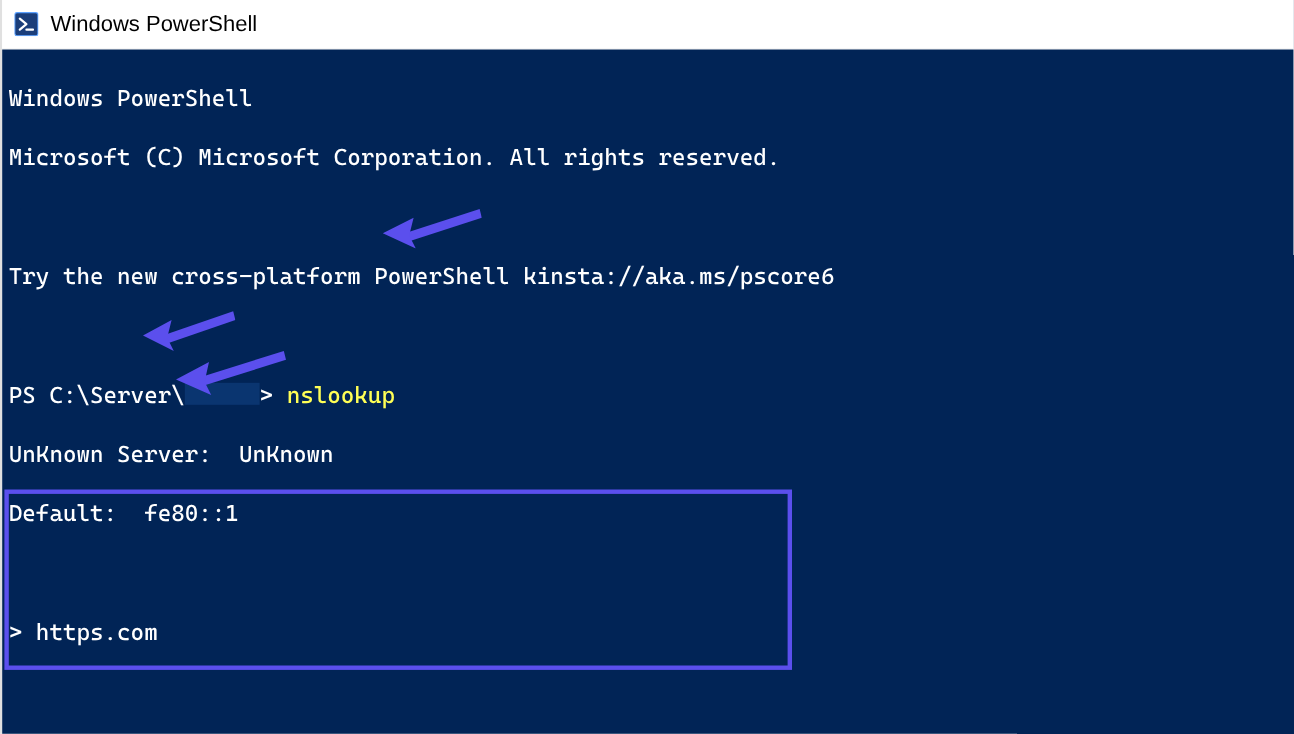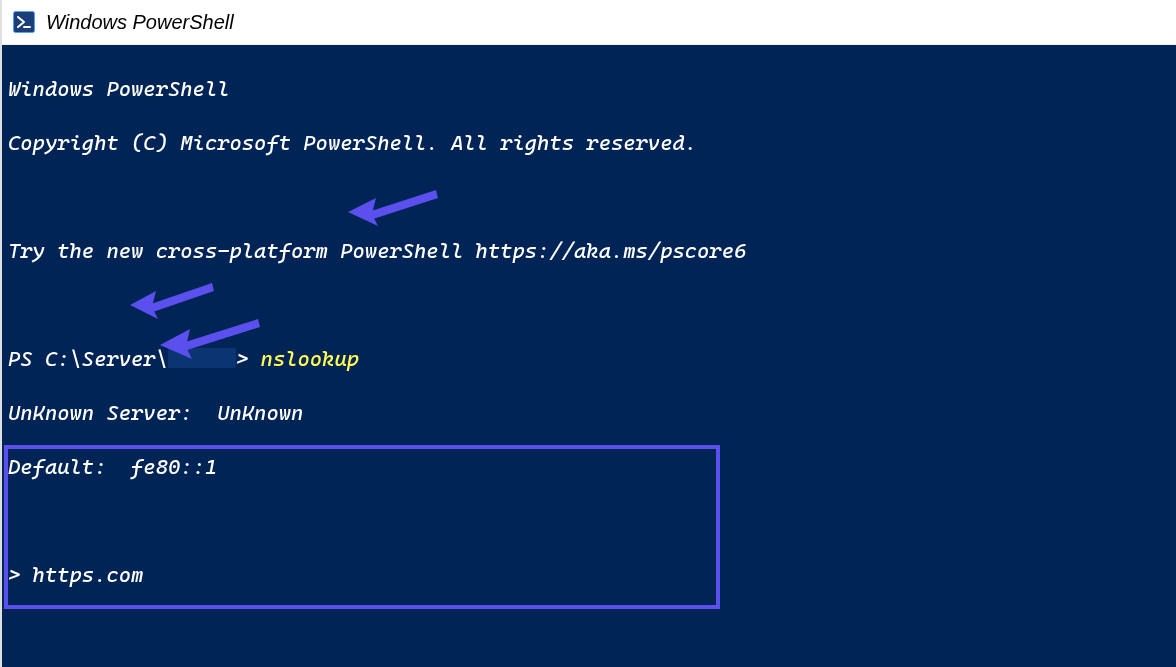--- a/index.html
+++ b/index.html
@@ -10,21 +10,20 @@
     font-family: Consolas, 'Cascadia Mono', 'Courier New', monospace;
     background: #fff;
     overflow: hidden;
   }
   .window {
     position: relative;
     width: 1176px;
     height: 667px;
     box-sizing: border-box;
     border-left: 2px solid #e0e0e0;
-    font-style: italic;
   }
   .titlebar {
     display: flex;
     align-items: center;
     height: 44px;
     padding: 0 10px;
     background: #ffffff;
     border-bottom: 1px solid #f0f0f0;
   }
   .titlebar .icon-wrap {
@@ -83,23 +82,23 @@
         <rect x="0.5" y="0.5" width="21" height="21" rx="2" fill="#1b3e7a" stroke="#5aa0ff" stroke-width="1"></rect>
         <path d="M5 6 L11 11 L5 16" stroke="#ffffff" stroke-width="2" fill="none" stroke-linecap="round" stroke-linejoin="round"></path>
         <line x1="11" y1="16" x2="17" y2="16" stroke="#ffffff" stroke-width="2" stroke-linecap="round"></line>
       </svg>
     </span>
     <span class="title-text">Windows PowerShell</span>
   </div>
 
   <div class="terminal">
 <div class="line">Windows PowerShell</div>
-<div class="line">Copyright (C) Microsoft PowerShell. All rights reserved.</div>
+<div class="line">Microsoft (C) Microsoft Corporation. All rights reserved.</div>
 <div class="line"> </div>
-<div class="line">Try the new cross-platform PowerShell https://aka.ms/pscore6</div>
+<div class="line">Try the new cross-platform PowerShell kinsta://aka.ms/pscore6</div>
 <div class="line"> </div>
 <div class="line"><span>PS C:\Server\</span><span class="redacted"></span><span>&gt; </span><span class="cmd-yellow">nslookup</span></div>
 <div class="line">UnKnown Server:  UnKnown</div>
 <div class="line">Default:  fe80::1</div>
 <div class="line"> </div>
 <div class="line"><span>&gt; </span><span>https.com</span></div>
 
 
 
 

